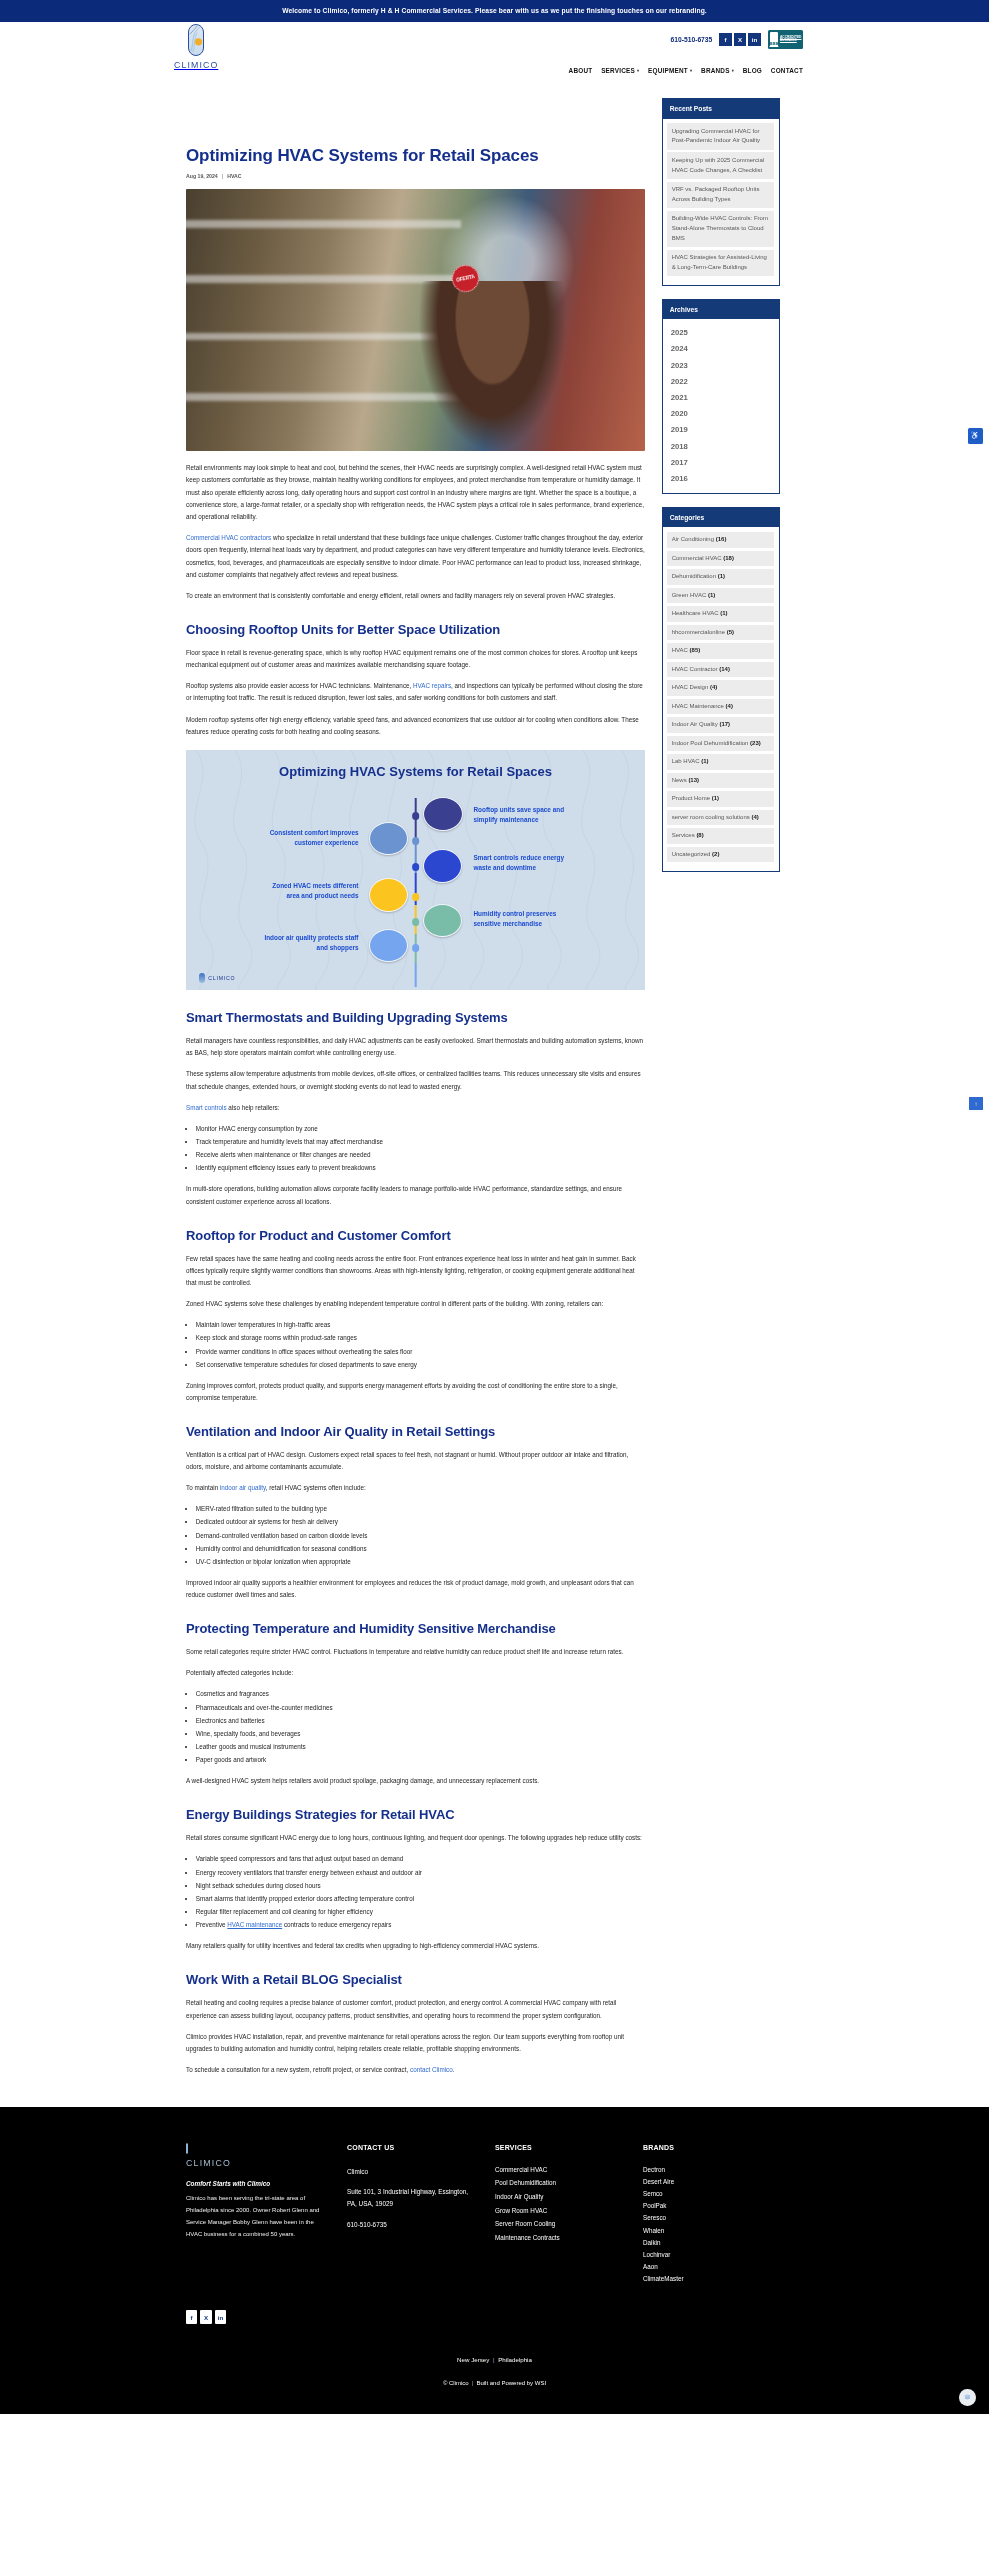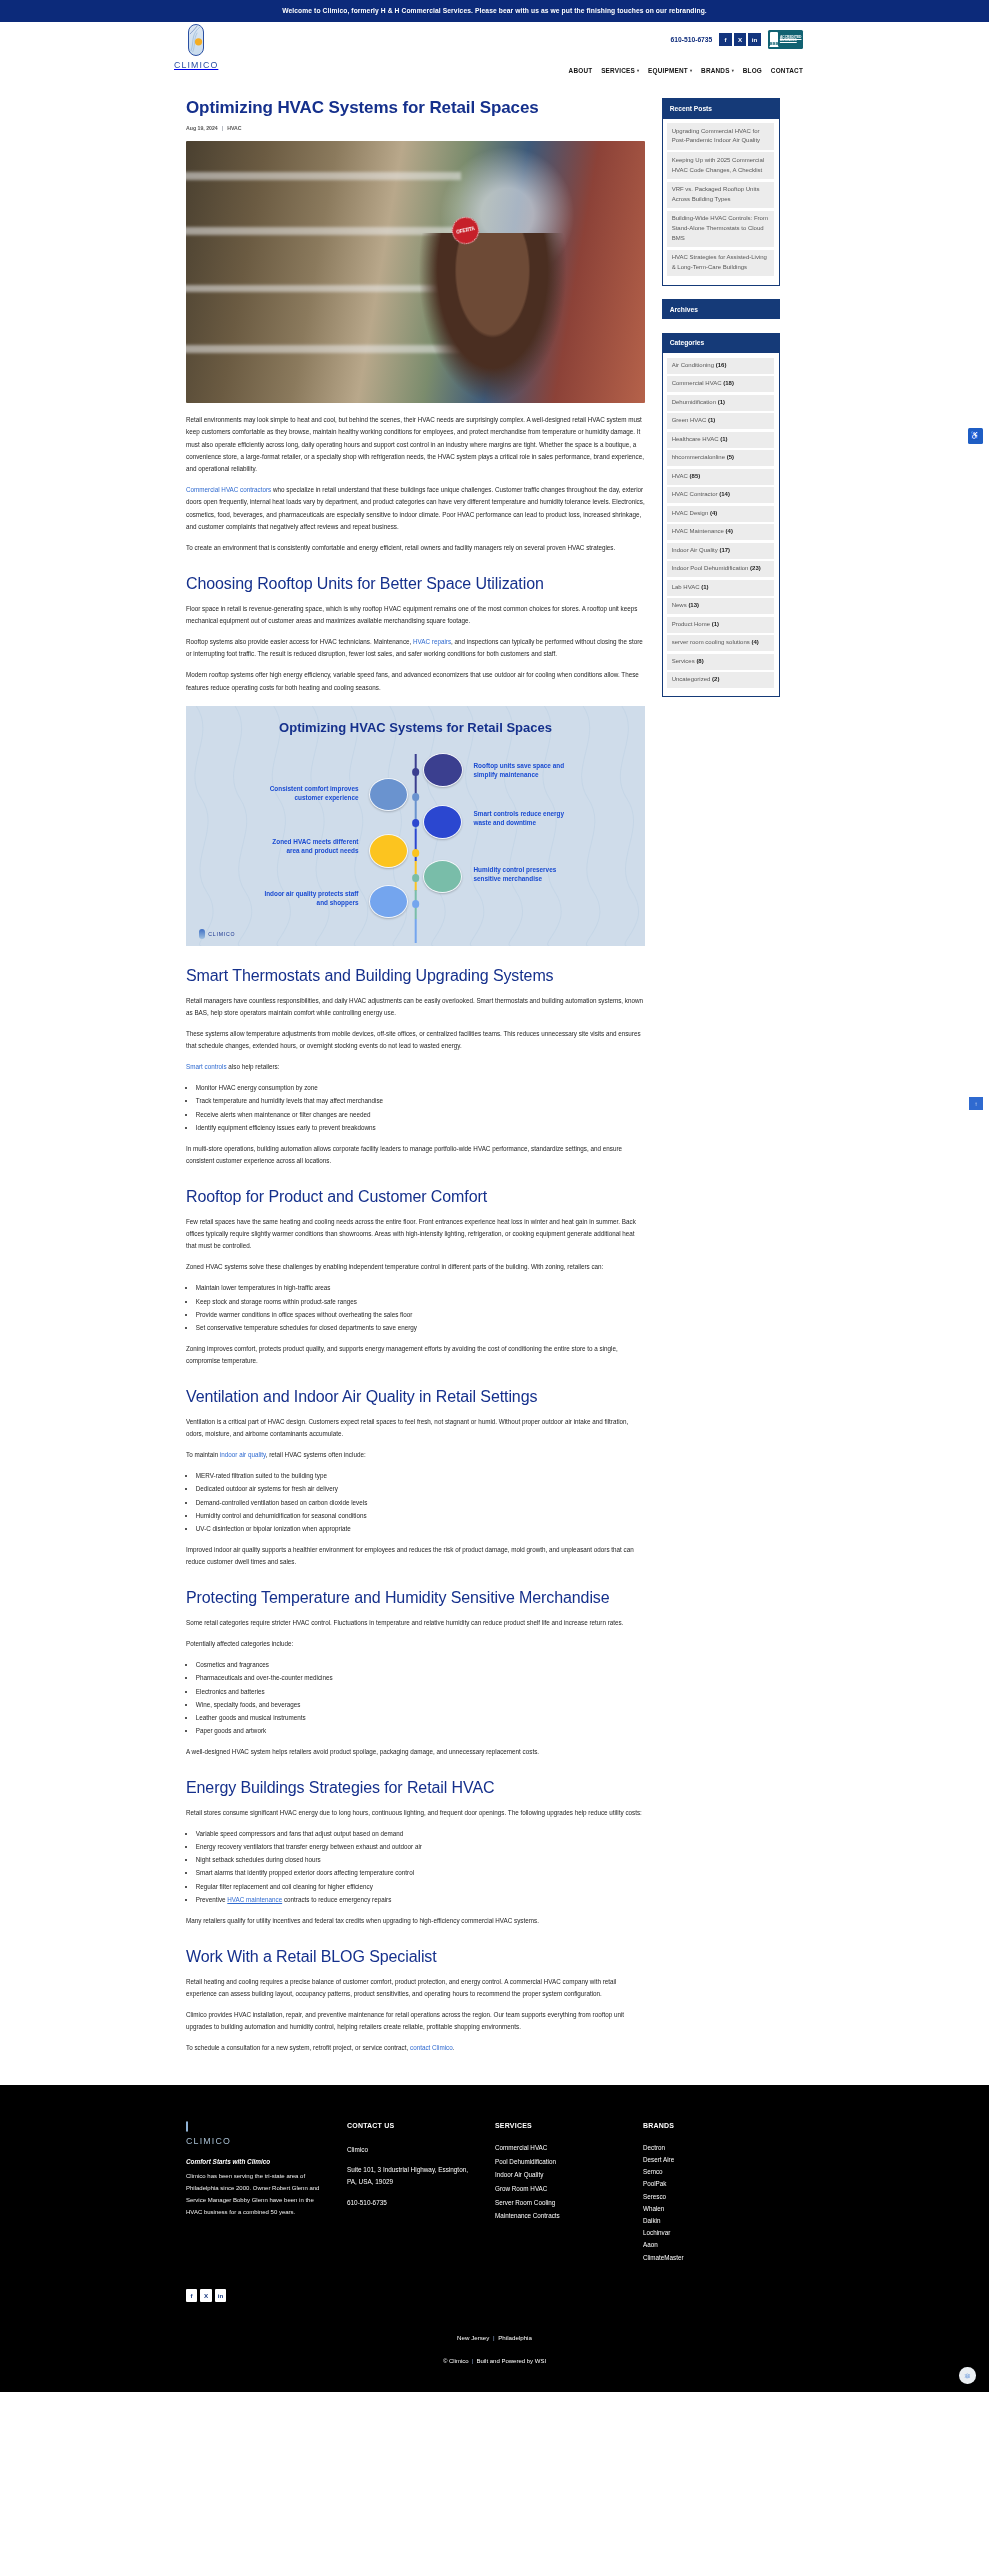--- a/index.html
+++ b/index.html
@@ -125,21 +125,21 @@
 
   
   .page {
     width: 721px;
     margin: 0 auto;
     display: flex;
     gap: 16.5px;
     padding: 11.3px 52px 31px 52px;
     align-items: flex-start;
   }
-  .content { width: 459px; }
+  .content { width: 459px; margin-top: 48px; }
   .sidebar { width: 118px; }
 
   
   h1.post-title {
     color: #15308c;
     font-size: 17px;
     line-height: 1.18;
     font-weight: 800;
     letter-spacing: -0.1px;
     max-width: 361px;
@@ -187,23 +187,23 @@
     line-height: 1.95;
     color: #1e1e1e;
     margin-top: 8.8px;
   }
   .content p:first-of-type { margin-top: 11.3px; }
   .content a.inline { color: #2f6ad0; text-decoration: none; }
   .content a.inline.ul { text-decoration: underline; }
 
   h2.sec {
     color: #15308c;
-    font-size: 16px;
+    font-size: 13px;
     line-height: 1.25;
-    font-weight: 400;
+    font-weight: 700;
     margin-top: 19.6px;
     letter-spacing: -0.1px;
   }
   .content ul {
     margin-top: 7.7px;
     padding-left: 9.8px;
   }
   .content ul li {
     font-size: 6.3px;
     line-height: 2.1;
@@ -651,20 +651,32 @@
         <a class="post-link" href="#">Upgrading Commercial HVAC for Post-Pandemic Indoor Air Quality</a>
         <a class="post-link" href="#">Keeping Up with 2025 Commercial HVAC Code Changes, A Checklist</a>
         <a class="post-link" href="#">VRF vs. Packaged Rooftop Units Across Building Types</a>
         <a class="post-link" href="#">Building-Wide HVAC Controls: From Stand-Alone Thermostats to Cloud BMS</a>
         <a class="post-link" href="#">HVAC Strategies for Assisted-Living &amp; Long-Term-Care Buildings</a>
       </div>
     </section>
 
     <section class="widget">
       <div class="widget-head">Archives</div>
+      <div class="widget-body archives">
+        <a class="year-link" href="#">2025</a>
+        <a class="year-link" href="#">2024</a>
+        <a class="year-link" href="#">2023</a>
+        <a class="year-link" href="#">2022</a>
+        <a class="year-link" href="#">2021</a>
+        <a class="year-link" href="#">2020</a>
+        <a class="year-link" href="#">2019</a>
+        <a class="year-link" href="#">2018</a>
+        <a class="year-link" href="#">2017</a>
+        <a class="year-link" href="#">2016</a>
+      </div>
     </section>
 
     <section class="widget">
       <div class="widget-head">Categories</div>
       <div class="widget-body">
         <a class="cat-link" href="#"><span>Air Conditioning</span> <span class="cnt">(16)</span></a>
         <a class="cat-link" href="#"><span>Commercial HVAC</span> <span class="cnt">(18)</span></a>
         <a class="cat-link" href="#"><span>Dehumidification</span> <span class="cnt">(1)</span></a>
         <a class="cat-link" href="#"><span>Green HVAC</span> <span class="cnt">(1)</span></a>
         <a class="cat-link" href="#"><span>Healthcare HVAC</span> <span class="cnt">(1)</span></a>

